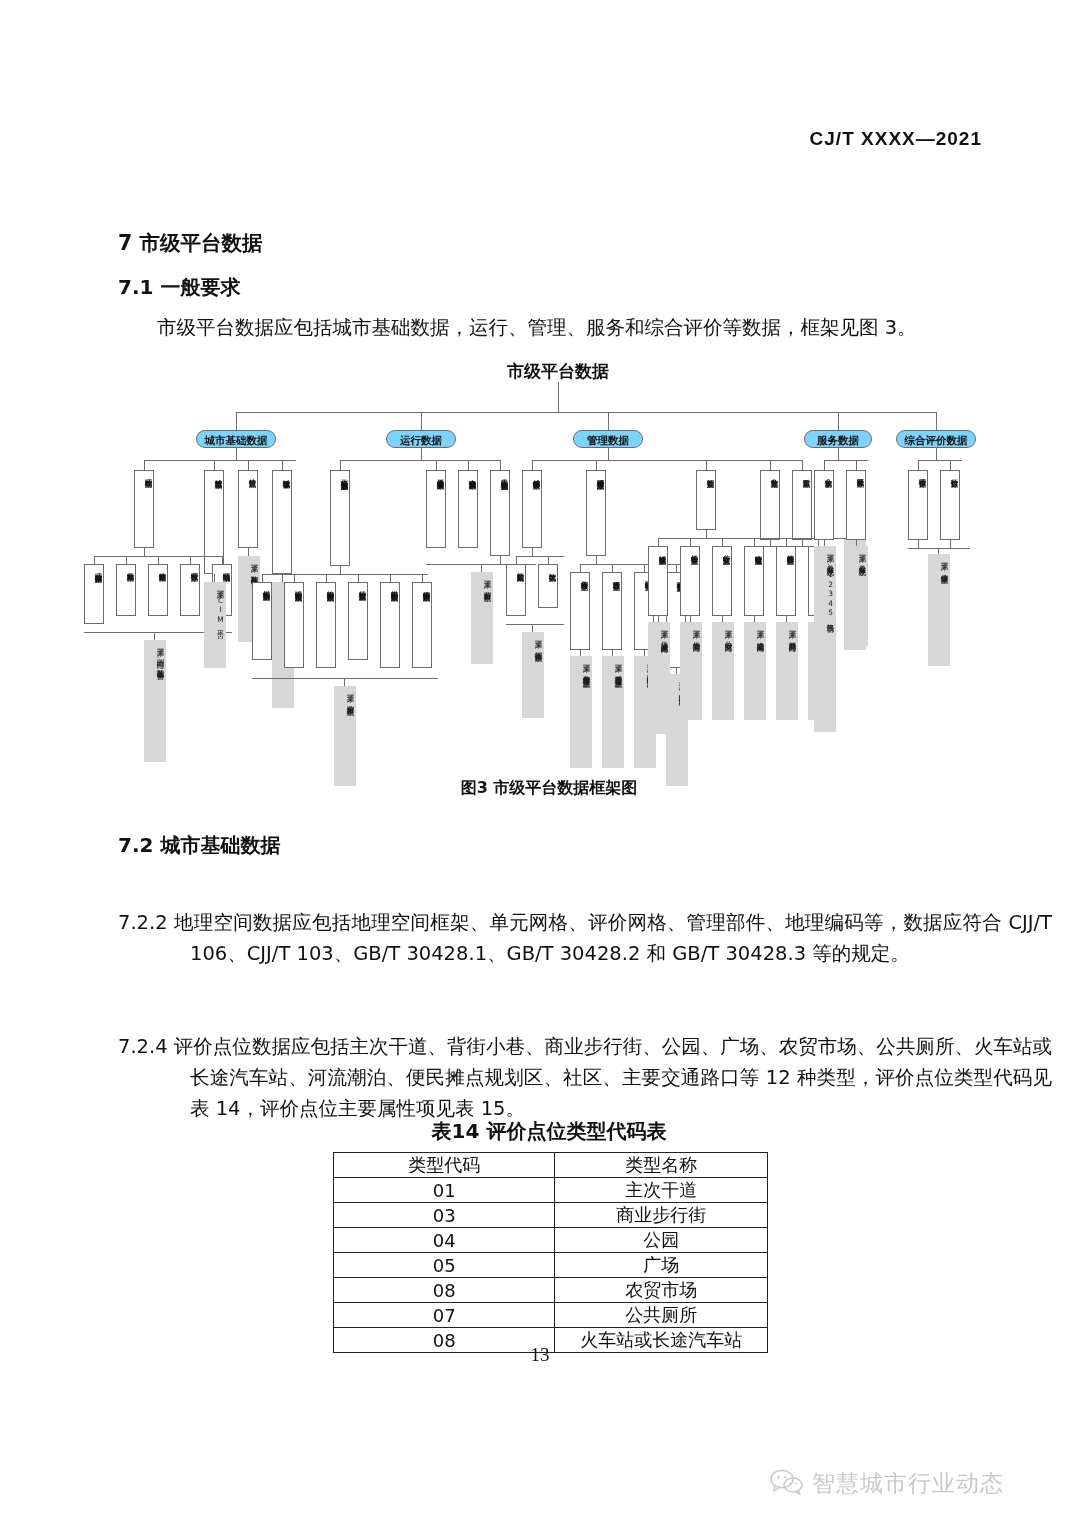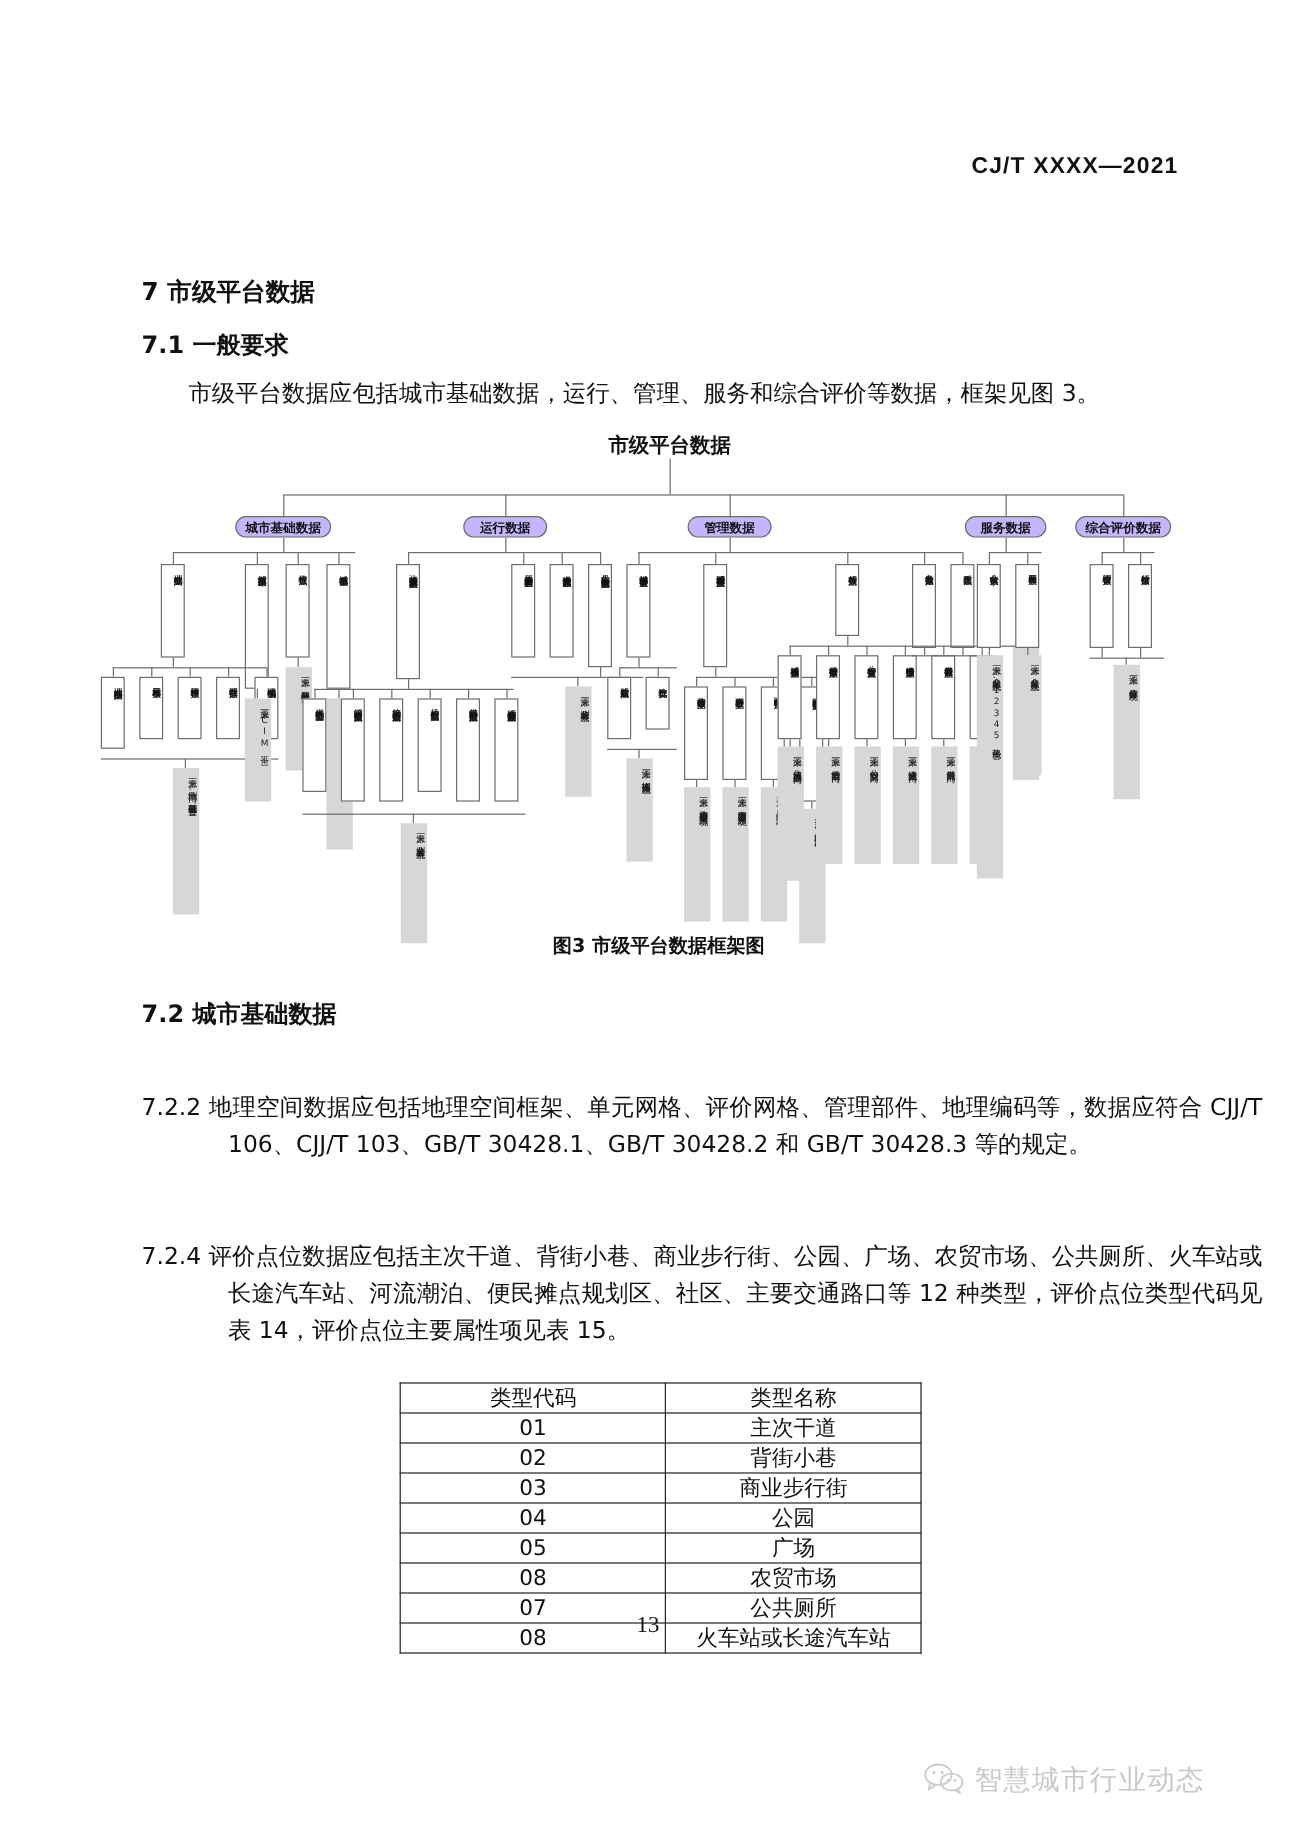--- a/index.html
+++ b/index.html
@@ -35,21 +35,21 @@
     position:absolute;left:0;top:0;width:880px;text-align:center;
     font-weight:bold;font-size:17px;
   }
   .fig-cap{
     position:absolute;left:118px;top:778px;width:862px;text-align:center;
     font-weight:bold;font-size:16px;
   }
 
   
   .node{
-    position:absolute;border:1px solid #6d6d6d;background:#c4b5fd;
+    position:absolute;border:1px solid #6d6d6d;background:#7dd3fc;
     box-sizing:border-box;
   }
   .node.root{
     border-radius:10px;padding:2px 6px;font-size:10.5px;font-weight:bold;
     white-space:nowrap;text-align:center;line-height:14px;
   }
   .vt{
     position:absolute;border:1px solid #6d6d6d;background:#fff;box-sizing:border-box;
     writing-mode:vertical-rl;text-orientation:upright;
     font-size:7.4px;line-height:8.6px;letter-spacing:.4px;
@@ -300,33 +300,30 @@
     <div class="ln lnv" style="left:820px;top:188px;height:6px;"></div>
     <div class="src" style="left:810px;top:194px;width:22px;height:112px;">来源—综合评价系统</div>
   </div>
 
   <div class="fig-cap">图3   市级平台数据框架图</div>
 
   <div class="txt h2" style="top:830px;">7.2   城市基础数据</div>
   <div class="txt hang" style="top:907px;">7.2.2   地理空间数据应包括地理空间框架、单元网格、评价网格、管理部件、地理编码等，数据应符合 CJJ/T 106、CJJ/T 103、GB/T 30428.1、GB/T 30428.2 和 GB/T 30428.3 等的规定。</div>
   <div class="txt hang" style="top:1031px;">7.2.4   评价点位数据应包括主次干道、背街小巷、商业步行街、公园、广场、农贸市场、公共厕所、火车站或长途汽车站、河流潮泊、便民摊点规划区、社区、主要交通路口等 12 种类型，评价点位类型代码见表 14，评价点位主要属性项见表 15。</div>
 
+  <div class="tbl-cap">表14   评价点位类型代码表</div>
   <table class="codes">
     <tbody id="codes-body">
         <tr class="head">
           <td class="c1">类型代码</td>
           <td class="c2">类型名称</td>
         </tr>
         <tr>
           <td class="c1">01</td>
           <td class="c2">主次干道</td>
-        </tr>
-        <tr>
-          <td class="c1">02</td>
-          <td class="c2">背街小巷</td>
         </tr>
         <tr>
           <td class="c1">03</td>
           <td class="c2">商业步行街</td>
         </tr>
         <tr>
           <td class="c1">04</td>
           <td class="c2">公园</td>
         </tr>
         <tr>

